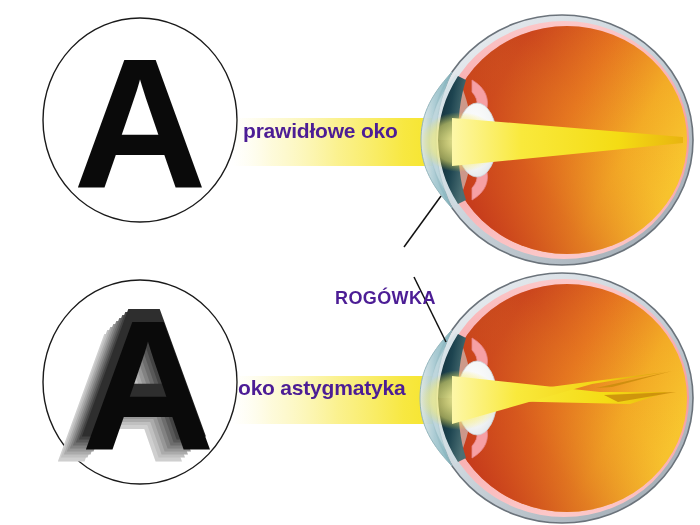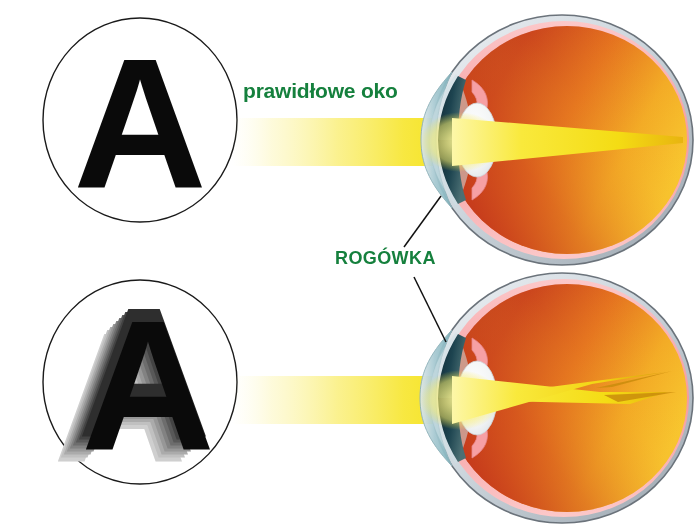--- a/index.html
+++ b/index.html
@@ -8,24 +8,25 @@
     font-family:"Liberation Sans", sans-serif;
     position:relative;
   }
   .stage{position:absolute;left:0;top:0;width:700px;height:525px;}
   .stage > svg{position:absolute;left:0;top:0;}
 
   .panel-label{
     position:absolute;
     font-family:"Liberation Sans", sans-serif;
     font-weight:bold;
-    color:#15803d;
+    color:#4c1d95;
     white-space:nowrap;
     letter-spacing:-0.2px;
     z-index:40;
+    margin-top:40px;
   }
   #label-normal{ left:243px; top:79px; font-size:21px; }
   #label-astig { left:238px; top:336px; font-size:21px; }
   #label-cornea{ left:335px; top:248px; font-size:18px; letter-spacing:0.4px; }
 </style>
 </head>
 <body>
 
 <div class="stage">
 
@@ -227,16 +228,17 @@
     </g>
 
     <g>
       <line x1="441" y1="196" x2="404" y2="247" stroke="#111111" stroke-width="1.5"></line>
       <line x1="414" y1="277" x2="446" y2="342" stroke="#111111" stroke-width="1.5"></line>
     </g>
   </svg>
 
   <div class="panel-label" id="label-normal">prawidłowe oko</div>
 
+  <div class="panel-label" id="label-astig">oko astygmatyka</div>
 
   <div class="panel-label" id="label-cornea">ROGÓWKA</div>
 
 </div>
 
 </body></html>

